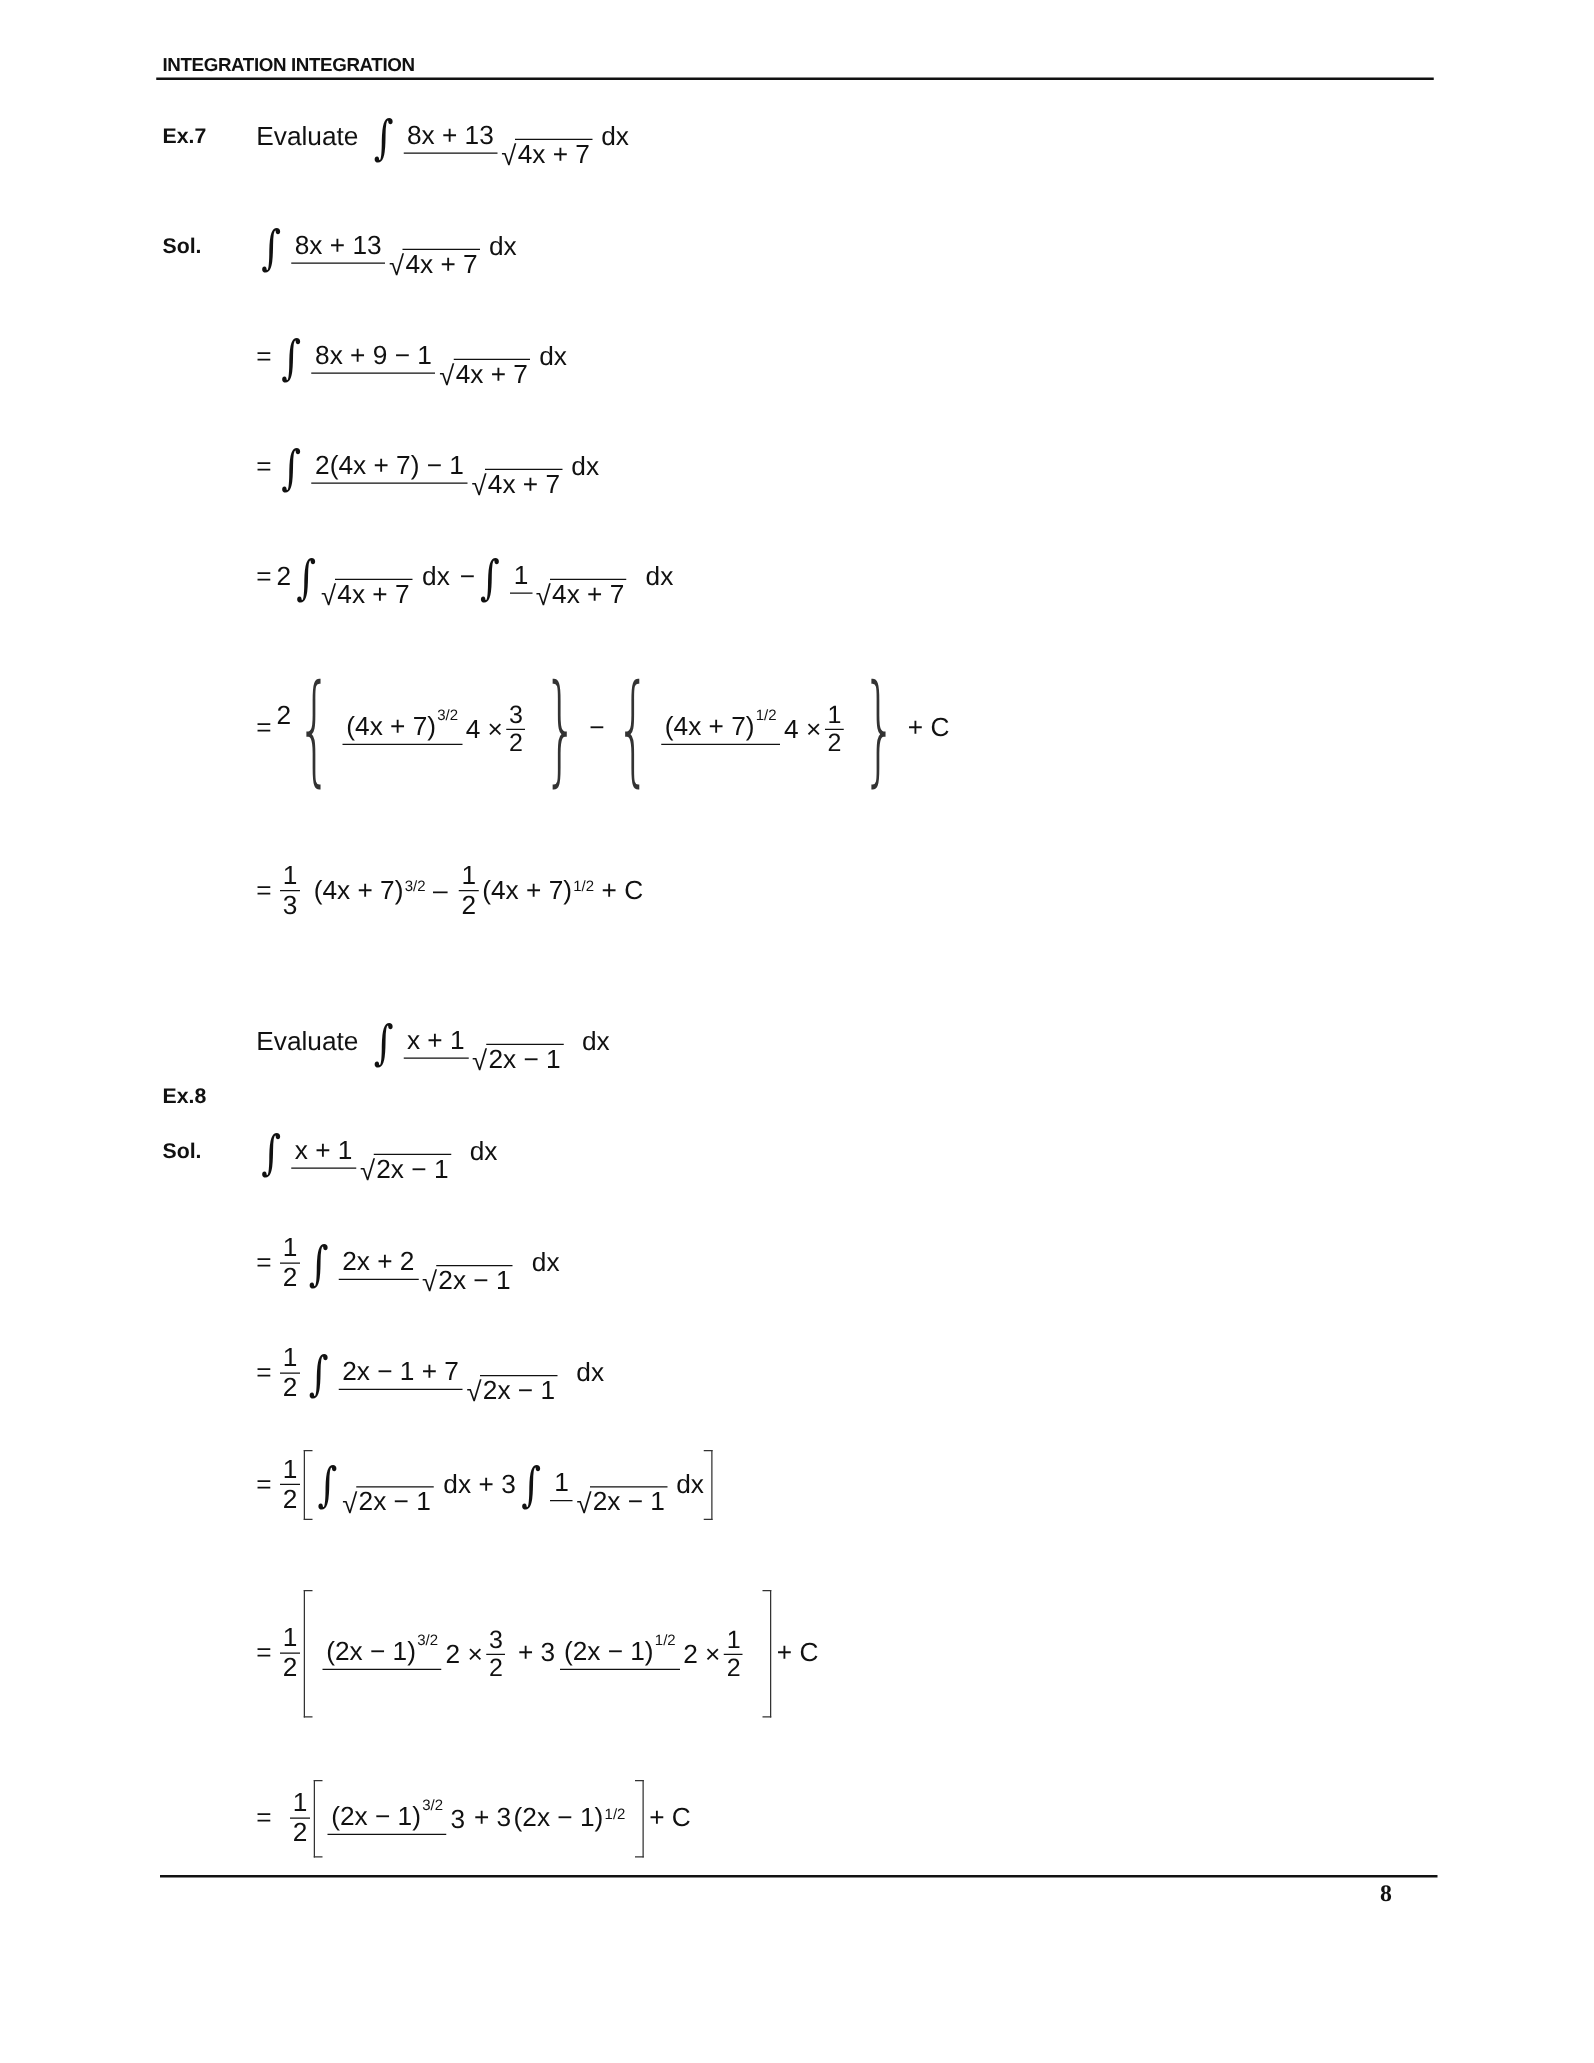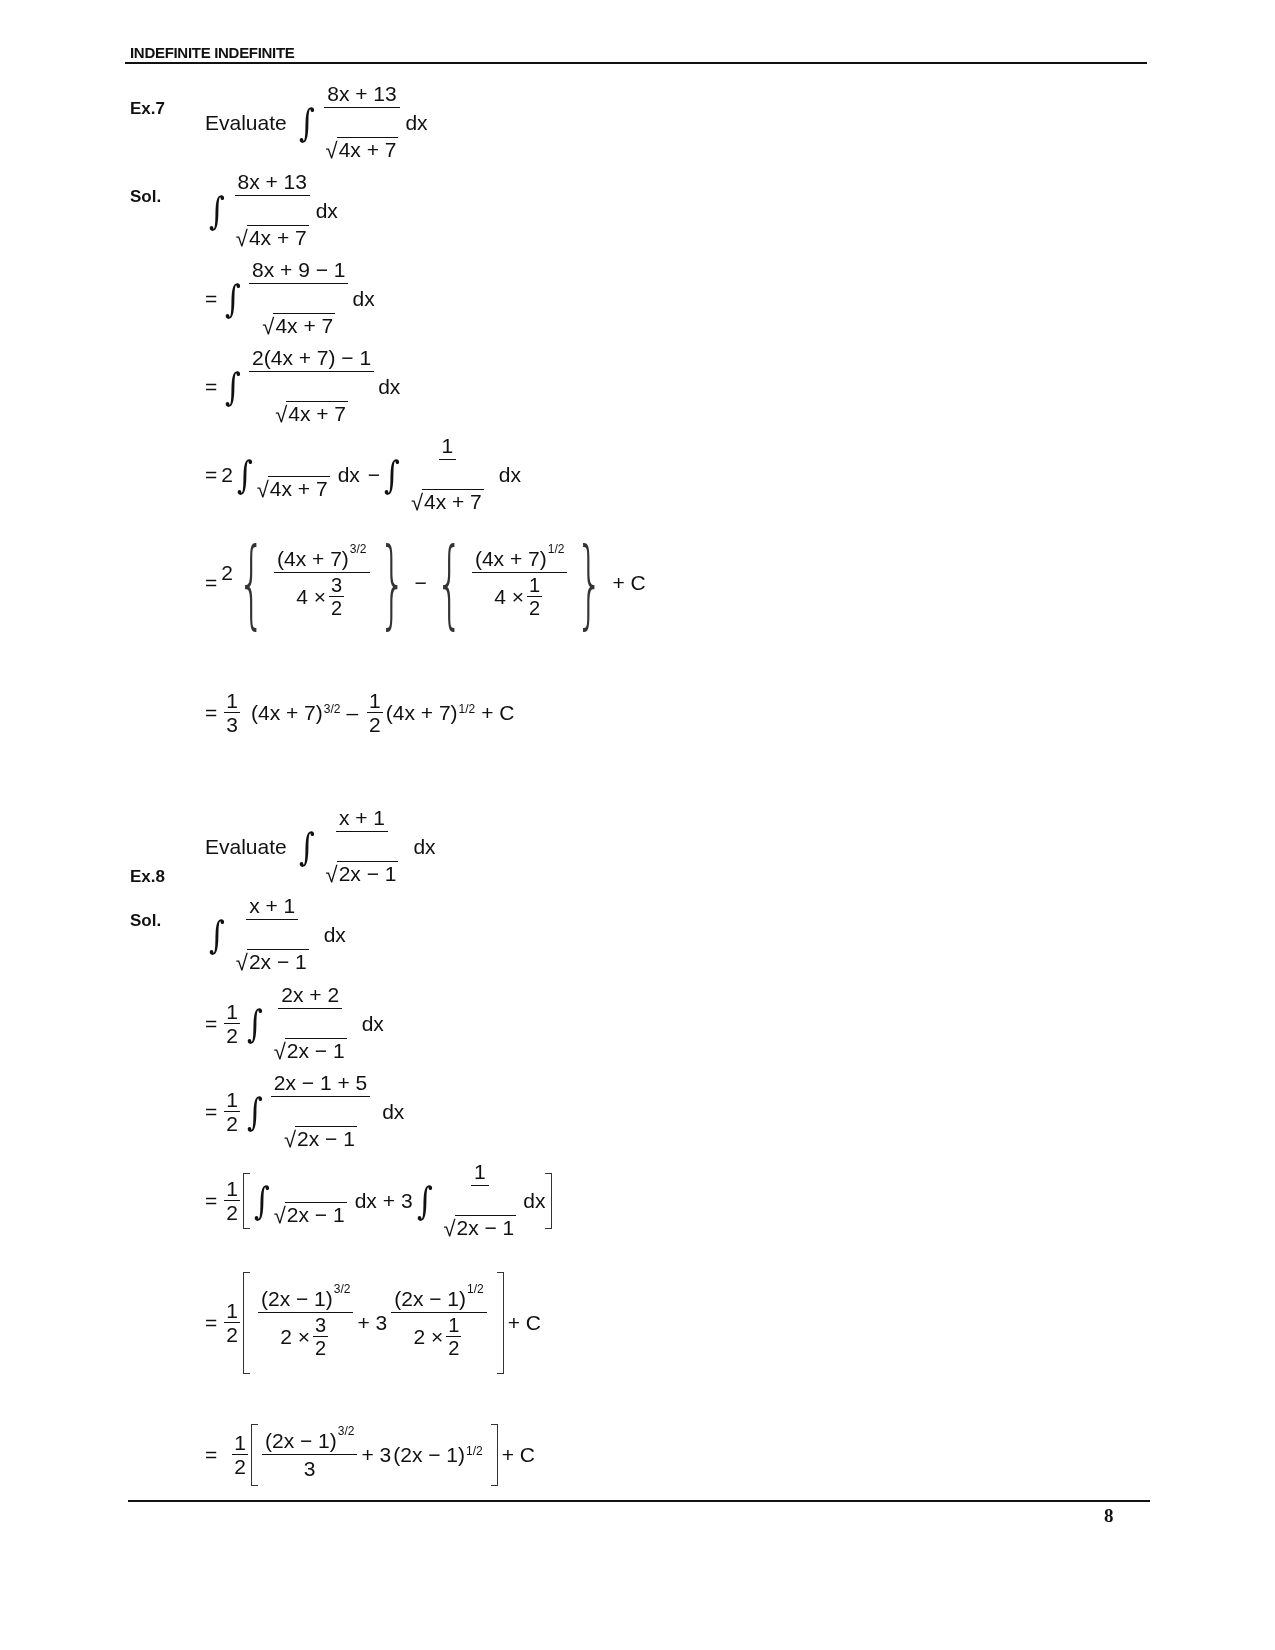--- a/index.html
+++ b/index.html
@@ -4,41 +4,41 @@
 <style>
   html,body{margin:0;padding:0;background:#fff;}
   body{width:1275px;height:1650px;position:relative;overflow:hidden;
        font-family:"Liberation Sans","DejaVu Sans",sans-serif;color:#111;}
   .header-title{position:absolute;left:130px;top:44px;font-size:15px;font-weight:bold;letter-spacing:-0.3px;}
   .rule{position:absolute;background:#111;height:2px;}
   .label{position:absolute;left:130px;font-size:17px;font-weight:bold;}
   .row{position:absolute;left:205px;display:flex;align-items:center;font-size:21px;white-space:nowrap;}
   .eq{margin-right:4px;}
   .int{font-family:"DejaVu Serif",serif;font-size:38px;line-height:1;transform:scaleX(0.8);display:inline-block;margin:0 2px;font-weight:300;}
-  .frac{display:inline-flex;flex-direction:column;align-items:center;margin:0 4px;vertical-align:middle;}
+  .frac{display:inline-flex;flex-direction:row;align-items:center;margin:0 4px;vertical-align:middle;}
   .frac .num{padding:0 3px 2px;border-bottom:1.6px solid #111;line-height:1.1;}
   .frac .den{padding:2px 3px 0;line-height:1.15;}
   .sfrac{display:inline-flex;flex-direction:column;align-items:center;margin:0 3px;font-size:20px;}
   .sfrac .num{border-bottom:1.4px solid #111;padding:0 2px;line-height:1.05;}
   .sfrac .den{padding:0 2px;line-height:1.1;}
   .sqrt{display:inline-flex;align-items:flex-end;}
   .sqrt .rad{font-size:22px;line-height:1;margin-right:-1px;}
   .sqrt .body{border-top:1.5px solid #111;padding:0 2px;line-height:1.15;margin-top:27px;}
   .sup{font-size:12px;vertical-align:top;position:relative;top:-4px;margin-left:1px;}
   .brace{font-family:"DejaVu Sans",sans-serif;font-weight:100;color:#333;display:inline-block;transform:scaleX(0.45);font-size:96px;line-height:0.9;margin:0 -12px;}
   .bracket{display:inline-block;border:1.3px solid #333;width:6px;}
   .bracket.left{border-right:none;}
   .bracket.right{border-left:none;}
   .sp{display:inline-block;width:8px;}
   .pagenum{position:absolute;left:1104px;top:1505px;font-family:"Liberation Serif",serif;font-weight:bold;font-size:19px;}
 </style>
 </head>
 <body>
 
-<div class="header-title">INDEFINITE INDEFINITE</div>
+<div class="header-title">INTEGRATION INTEGRATION</div>
 <div class="rule" style="left:125px;top:62px;width:1022px;"></div>
 
 <div class="label" style="top:99px;">Ex.7</div>
 <div class="row" style="top:82px;">
   <span style="margin-right:8px;">Evaluate</span>
   <span class="int">∫</span>
   <span class="frac">
     <span class="num">8x + 13</span>
     <span class="den"><span class="sqrt">
           <span class="rad">√</span>
@@ -209,21 +209,21 @@
 </div>
 
 <div class="row" style="top:1071px;">
   <span class="eq">=</span>
   <span class="sfrac" style="font-size:21px;">
       <span class="num">1</span>
       <span class="den">2</span>
     </span>
   <span class="int">∫</span>
   <span class="frac">
-    <span class="num">2x − 1 + 5</span>
+    <span class="num">2x − 1 + 7</span>
     <span class="den"><span class="sqrt">
           <span class="rad">√</span>
           <span class="body">2x − 1</span>
         </span></span>
   </span>
   <span class="sp"></span>
     <span>dx</span>
 </div>
 
 <div class="row" style="top:1160px;">

